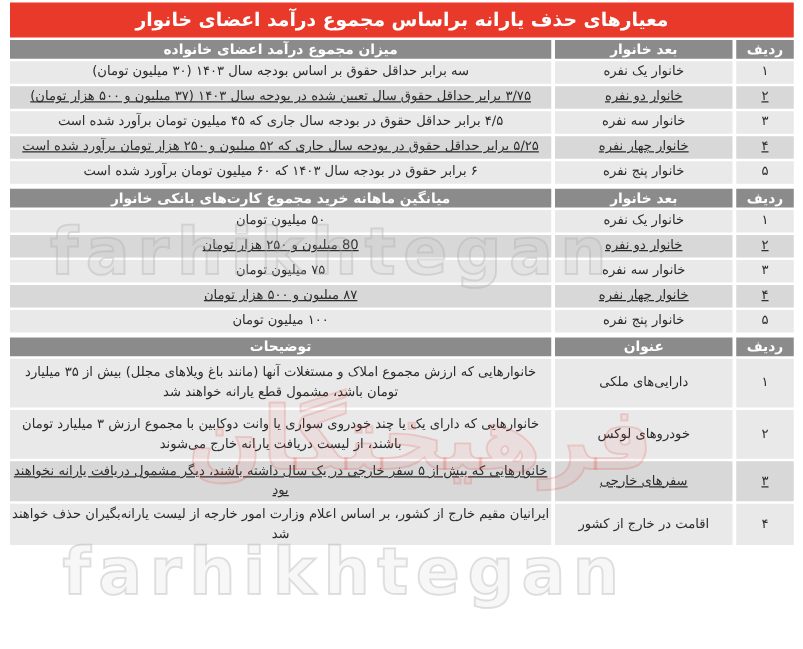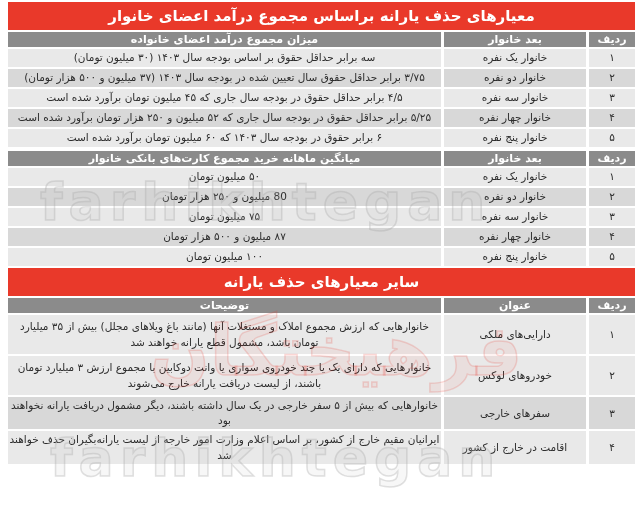--- a/index.html
+++ b/index.html
@@ -47,21 +47,21 @@
   }
   td {
     background: #e9e9e9;
     font-size: 10.5px;
     height: 18px;
     padding: 1px 1px;
     text-align: center;
     vertical-align: middle;
     line-height: 1.45;
   }
-  tr.dark td { background: #d8d8d8; }
+  tr.dark td { background: #d8d8d8; text-decoration: underline; }
   tr.tall td { height: 39px; }
   .watermark {
     position: absolute;
     pointer-events: none;
     user-select: none;
     font-weight: bold;
     white-space: nowrap;
     z-index: 5;
   }
   .wm-latin {
@@ -163,21 +163,20 @@
         <td>۸۷ میلیون و ۵۰۰ هزار تومان</td>
       </tr>
       <tr>
         <td>۵</td>
         <td>خانوار پنج نفره</td>
         <td>۱۰۰ میلیون تومان</td>
       </tr>
     </tbody>
   </table>
 
-  <div class="sec-title">سایر معیارهای حذف یارانه</div>
   <table>
     <colgroup>
         <col class="c-num">
         <col class="c-mid">
         <col>
       </colgroup>
     <thead>
       <tr>
         <th>ردیف</th>
         <th>عنوان</th>

